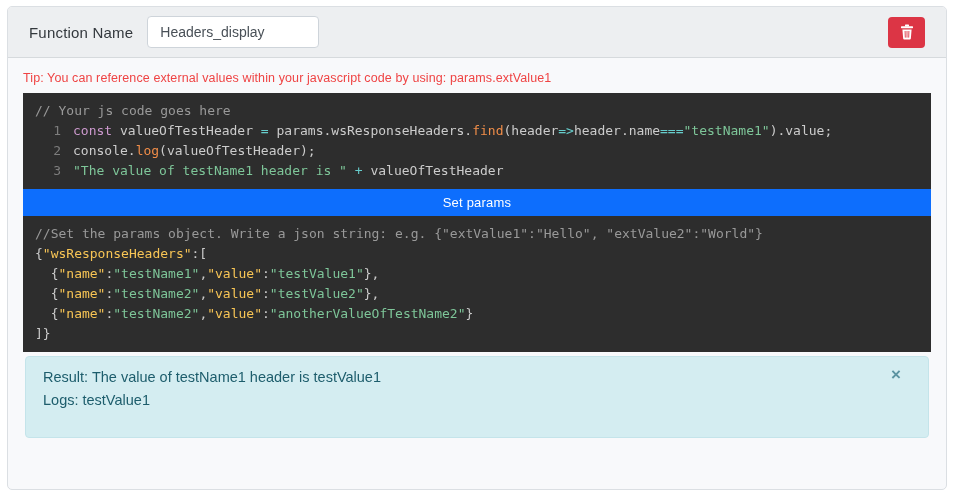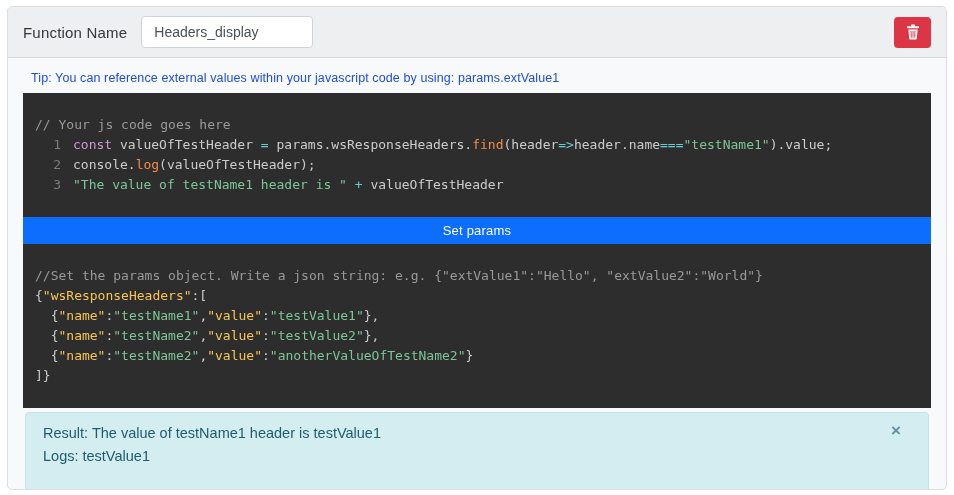--- a/index.html
+++ b/index.html
@@ -3,37 +3,37 @@
 <meta charset="utf-8">
 <style>
   * { margin:0; padding:0; box-sizing:border-box; }
   html,body { width:954px; height:495px; background:#ffffff; font-family:"Liberation Sans", sans-serif; }
   .card {
     position:absolute; left:7px; top:6px; width:940px; height:484px;
     background:#f8f9fb; border:1px solid #dbdfe3; border-radius:5px; overflow:hidden;
   }
   .card-header {
     height:51px; background:#edeff1; border-bottom:1px solid #d6dadd;
-    display:flex; align-items:center; padding:0 15px; gap:14px;
+    display:flex; align-items:center; padding:0 21px; gap:14px;
   }
   .fn-label { font-size:15px; color:#33383d; letter-spacing:.2px; }
   .fn-input {
     width:172px; height:32px; padding:4px 12px; font-size:14px; color:#495057;
     background:#fff; border:1px solid #ced4da; border-radius:4px; outline:none;
     font-family:"Liberation Sans", sans-serif;
   }
   .delete-btn {
     margin-left:auto; width:37px; height:31px; background:#dc3545; border:none;
     border-radius:4px; display:flex; align-items:center; justify-content:center; cursor:pointer;
   }
   .card-body { padding:11px 15px 0 15px; }
-  .tip { font-size:12.5px; color:#1d4ed8; margin:2px 0 8px 8px; letter-spacing:.1px; }
+  .tip { font-size:12.5px; color:#ef4444; margin:2px 0 8px 0; letter-spacing:.1px; }
 
   .editor {
-    background:#2d2d2d; padding:22px 12px; overflow:hidden;
+    background:#2d2d2d; padding:8px 12px; overflow:hidden;
     font-family:"DejaVu Sans Mono", monospace; font-size:13px; line-height:20px; color:#cccccc;
   }
   .editor .comment-line { color:#999999; white-space:pre; }
   .code-line { white-space:pre; }
   .ln { display:inline-block; width:26px; text-align:right; margin-right:12px; color:#7d7d7d; }
   .tk-p { color:#cccccc; }
   .tk-k { color:#cc99cd; }
   .tk-f { color:#f08d49;text-align:center; }
   .tk-o { color:#67cdcc; }
   .tk-s { color:#7ec699; }

